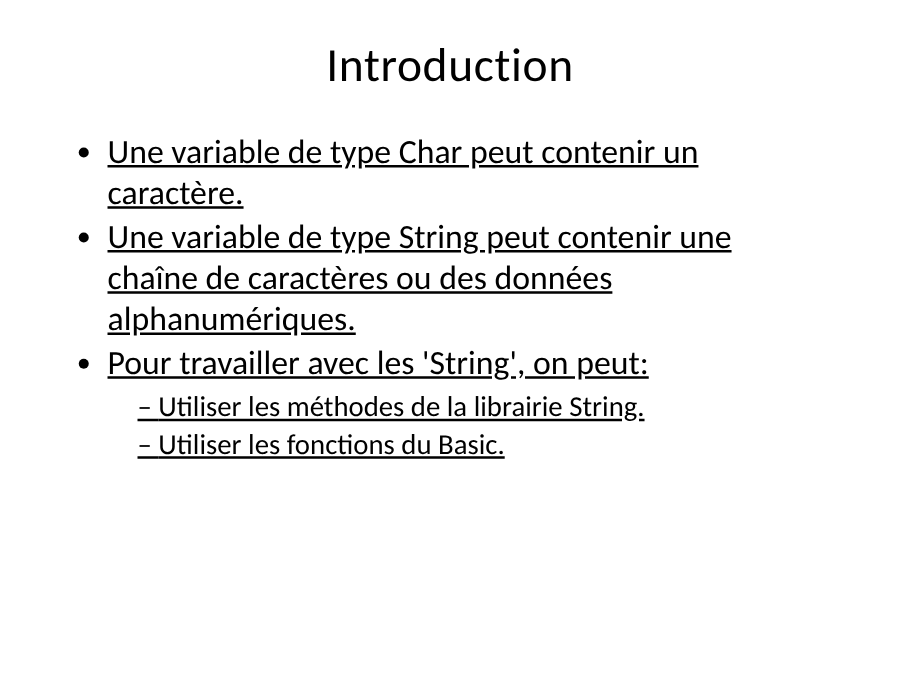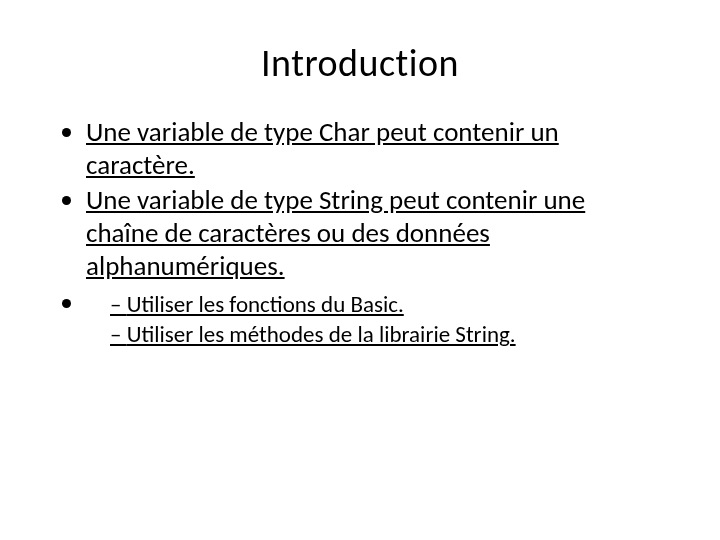--- a/index.html
+++ b/index.html
@@ -8,21 +8,21 @@
     width: 720px;
     height: 540px;
     background: #ffffff;
     font-family: Calibri, "Segoe UI", Arial, sans-serif;
     color: #000000;
   }
   .slide {
     width: 720px;
     height: 485px;
     box-sizing: border-box;
-    padding: 40px 60px 30px 60px;
+    padding: 30px 60px 30px 60px;
   }
   .title {
     text-align: center;
     font-size: 38px;
     font-weight: 400;
     margin: 0 0 30px 0;
     letter-spacing: 0.5px;
   }
   ul.level1 {
     list-style-type: disc;
@@ -51,19 +51,20 @@
 </style>
 </head>
 <body>
 
 <div class="slide">
   <h1 class="title">Introduction</h1>
   <ul class="level1">
     <li><span>Une variable de type Char peut contenir un caractère.</span></li>
     <li><span>Une variable de type String peut contenir une chaîne de caractères ou des données alphanumériques.</span></li>
     <li>
+      <span>Pour travailler avec les 'String', on peut:</span>
       <ul class="level2">
+        <li><span>Utiliser les méthodes de la librairie String.</span></li>
         <li><span>Utiliser les fonctions du Basic.</span></li>
-        <li><span>Utiliser les méthodes de la librairie String.</span></li>
       </ul>
     </li>
   </ul>
 </div>
 
 </body></html>

